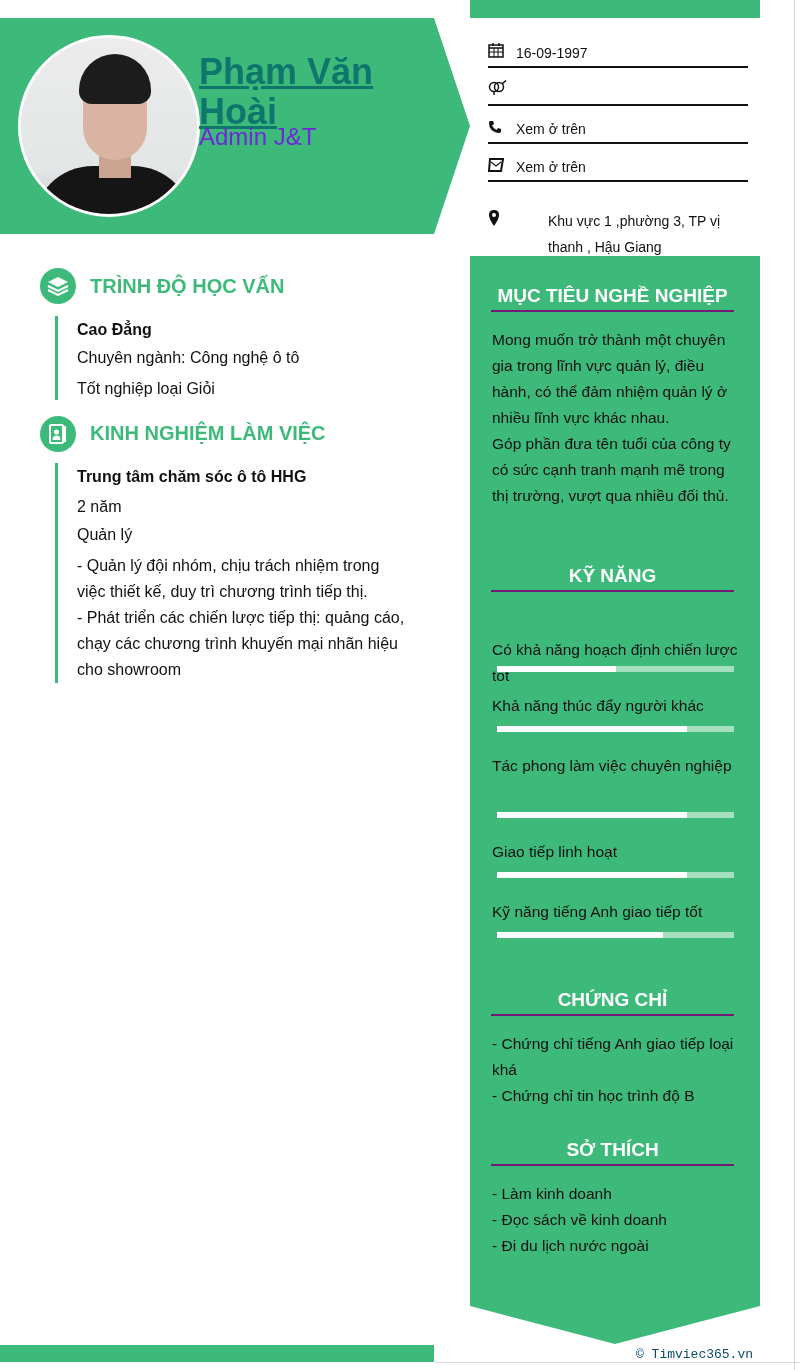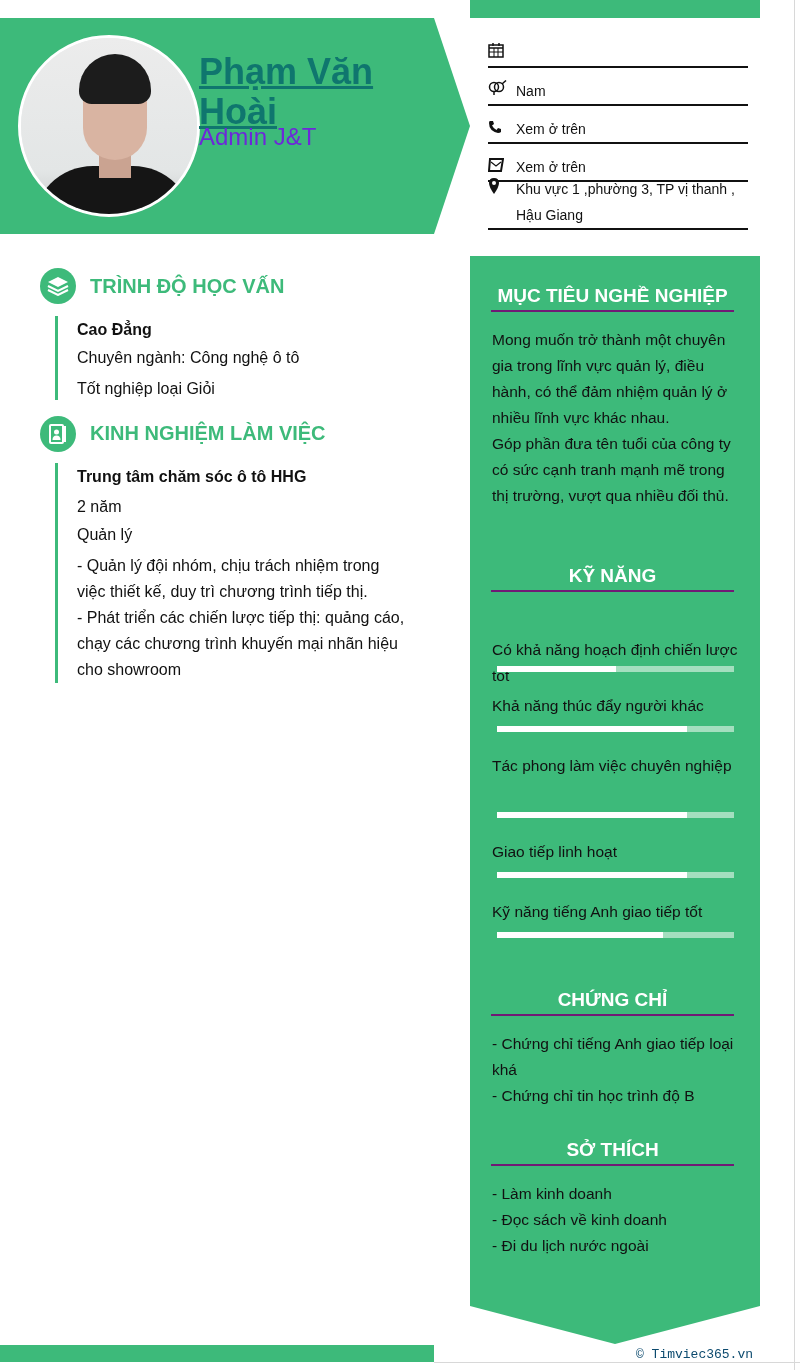--- a/index.html
+++ b/index.html
@@ -68,50 +68,50 @@
     <svg width="16" height="16" viewBox="0 0 16 16">
         <rect x="1" y="3" width="14" height="12" fill="none" stroke="#111" stroke-width="1.5"></rect>
         <line x1="1" y1="6" x2="15" y2="6" stroke="#111" stroke-width="1.5"></line>
         <line x1="5" y1="1" x2="5" y2="4" stroke="#111" stroke-width="1.5"></line>
         <line x1="11" y1="1" x2="11" y2="4" stroke="#111" stroke-width="1.5"></line>
         <line x1="1" y1="10" x2="15" y2="10" stroke="#111"></line>
         <line x1="6" y1="6" x2="6" y2="15" stroke="#111"></line>
         <line x1="10" y1="6" x2="10" y2="15" stroke="#111"></line>
       </svg>
   </span>
+  <span class="txt">16-09-1997</span>
 </div>
 <div class="contact-row" style="top:78px;">
   <span class="ic">
     <svg width="20" height="16" viewBox="0 0 20 16">
         <circle cx="6" cy="7" r="4.5" fill="none" stroke="#111" stroke-width="1.5"></circle>
         <circle cx="11" cy="7" r="4.5" fill="none" stroke="#111" stroke-width="1.5"></circle>
         <line x1="6" y1="11.5" x2="6" y2="15" stroke="#111" stroke-width="1.5"></line>
         <line x1="14" y1="4" x2="18" y2="0.5" stroke="#111" stroke-width="1.5"></line>
       </svg>
   </span>
-  <span class="txt">Nam</span>
 </div>
 <div class="contact-row" style="top:116px;">
   <span class="ic">
     <svg width="14" height="14" viewBox="0 0 14 14">
         <path d="M2 1 L5 1 L6 4 L4 5.5 Q5.5 8.5 8.5 10 L10 8 L13 9 L13 12 Q12 13 10 13 Q1 11 1 3 Q1 1 2 1 Z" fill="#111"></path>
       </svg>
   </span>
   <span class="txt">Xem ở trên</span>
 </div>
 <div class="contact-row" style="top:154px;">
   <span class="ic">
     <svg width="16" height="14" viewBox="0 0 16 14">
         <path d="M2 1 L15 1 L13 13 L1 13 Z" fill="none" stroke="#111" stroke-width="2"></path>
         <path d="M3 4 L8 8 L13 4" fill="none" stroke="#111" stroke-width="1.2"></path>
       </svg>
   </span>
   <span class="txt">Xem ở trên</span>
 </div>
-<div class="contact-row" style="top:176px;">
+<div class="contact-row" style="top:208px;gap:32px;">
   <span class="ic">
     <svg width="12" height="16" viewBox="0 0 12 16">
         <path d="M6 0 Q11 0 11 5 Q11 9 6 16 Q1 9 1 5 Q1 0 6 0 Z" fill="#111"></path>
         <circle cx="6" cy="5" r="2" fill="#fff"></circle>
       </svg>
   </span>
   <span class="txt">Khu vực 1 ,phường 3, TP vị thanh , Hậu Giang</span>
 </div>
 
 <div class="sec-icon" style="top:268px;">

